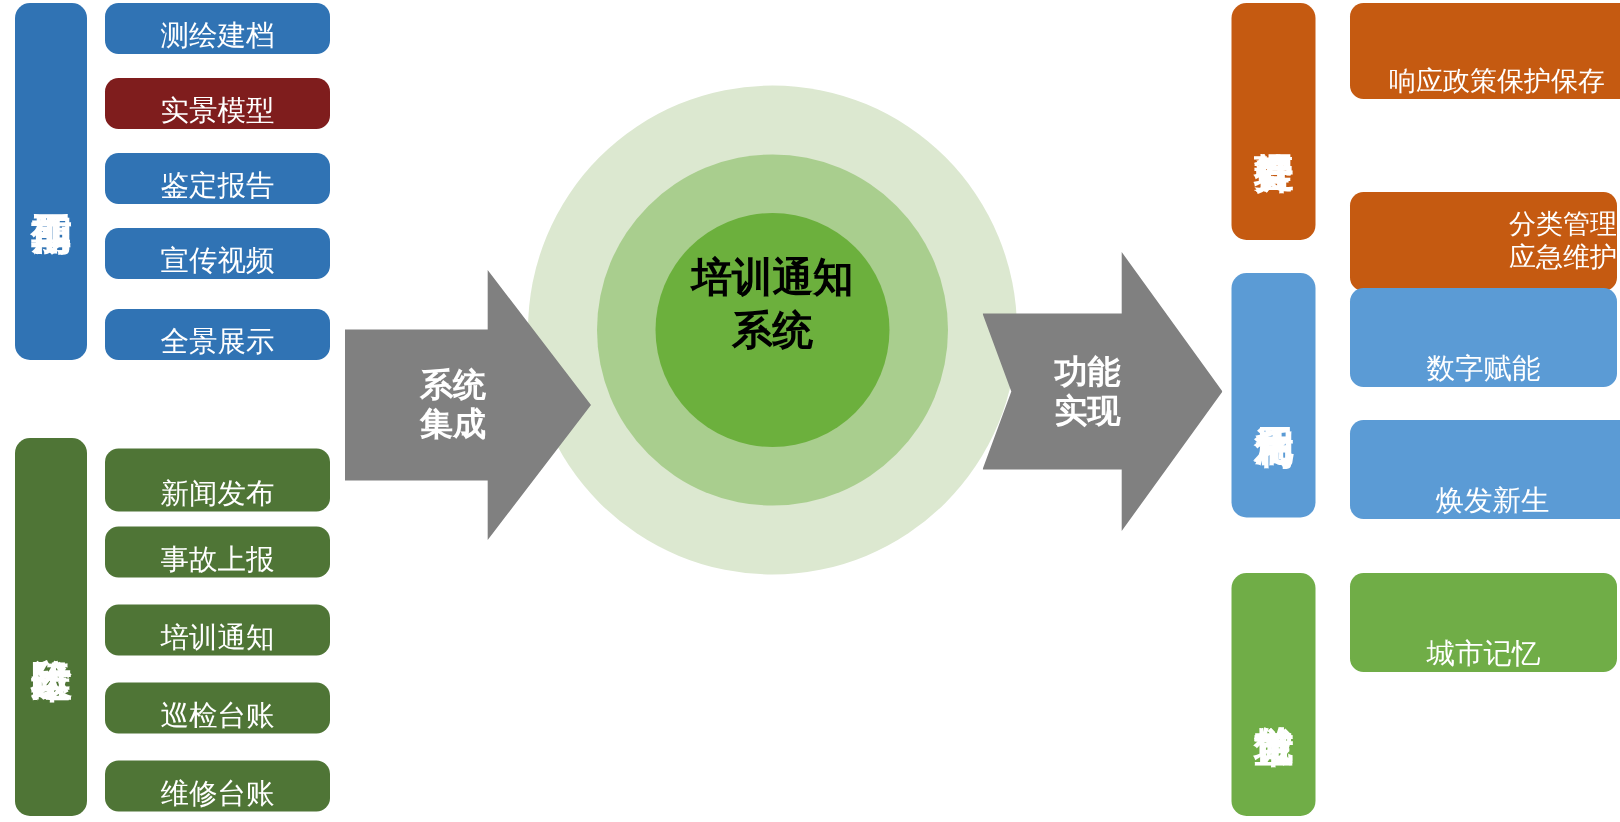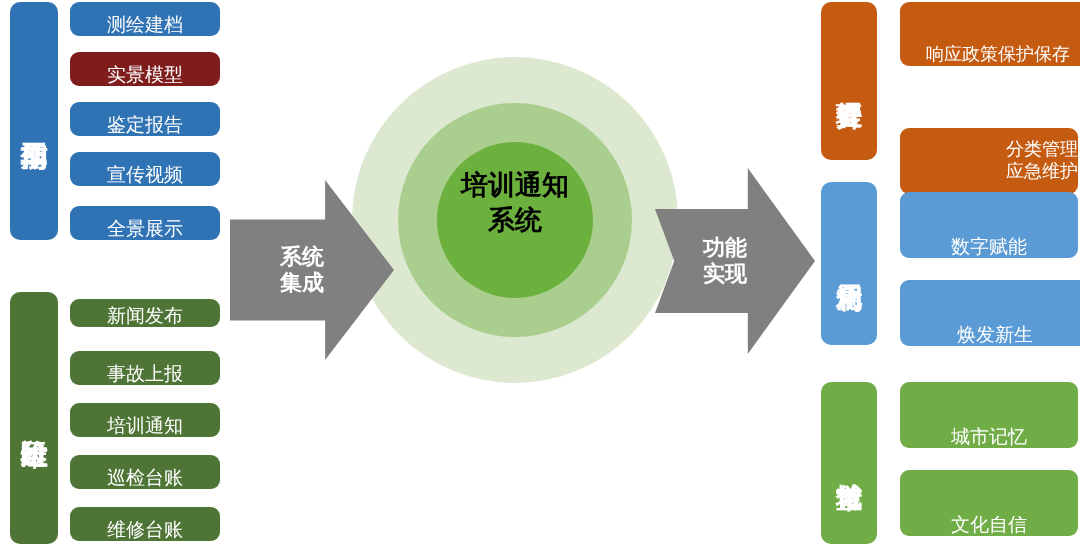--- a/index.html
+++ b/index.html
@@ -54,21 +54,21 @@
     <span>鉴定报告</span>
   </div>
   <div class="chip" style="left:70px;top:206px;width:150px;height:34px;background:#3073B4;">
     <span>全景展示</span>
   </div>
 
   <div class="bar" style="left:10px;top:292px;width:48px;height:252px;background:#4F7536;">
     <span>运维阶段</span>
   </div>
 
-  <div class="chip" style="left:70px;top:299px;width:150px;height:28px;background:#4F7536;">
+  <div class="chip" style="left:70px;top:299px;width:150px;height:42px;background:#4F7536;">
     <span>新闻发布</span>
   </div>
   <div class="chip" style="left:70px;top:351px;width:150px;height:34px;background:#4F7536;">
     <span>事故上报</span>
   </div>
   <div class="chip" style="left:70px;top:403px;width:150px;height:34px;background:#4F7536;">
     <span>培训通知</span>
   </div>
   <div class="chip" style="left:70px;top:455px;width:150px;height:34px;background:#4F7536;">
     <span>巡检台账</span>
@@ -121,17 +121,14 @@
   <div class="chip" style="left:900px;top:280px;width:190px;height:66px;background:#5B9BD5;">
     <span>焕发新生</span>
   </div>
 
   <div class="bar" style="left:821px;top:382px;width:56px;height:162px;background:#70AD47;font-size:26px;">
     <span>城市宣传</span>
   </div>
   <div class="chip" style="left:900px;top:382px;width:178px;height:66px;background:#70AD47;">
     <span>城市记忆</span>
   </div>
-  <div class="chip" style="left:900px;top:470px;width:178px;height:66px;background:#70AD47;">
-    <span>文化自信</span>
-  </div>
 
 </div>
 
 </body></html>

